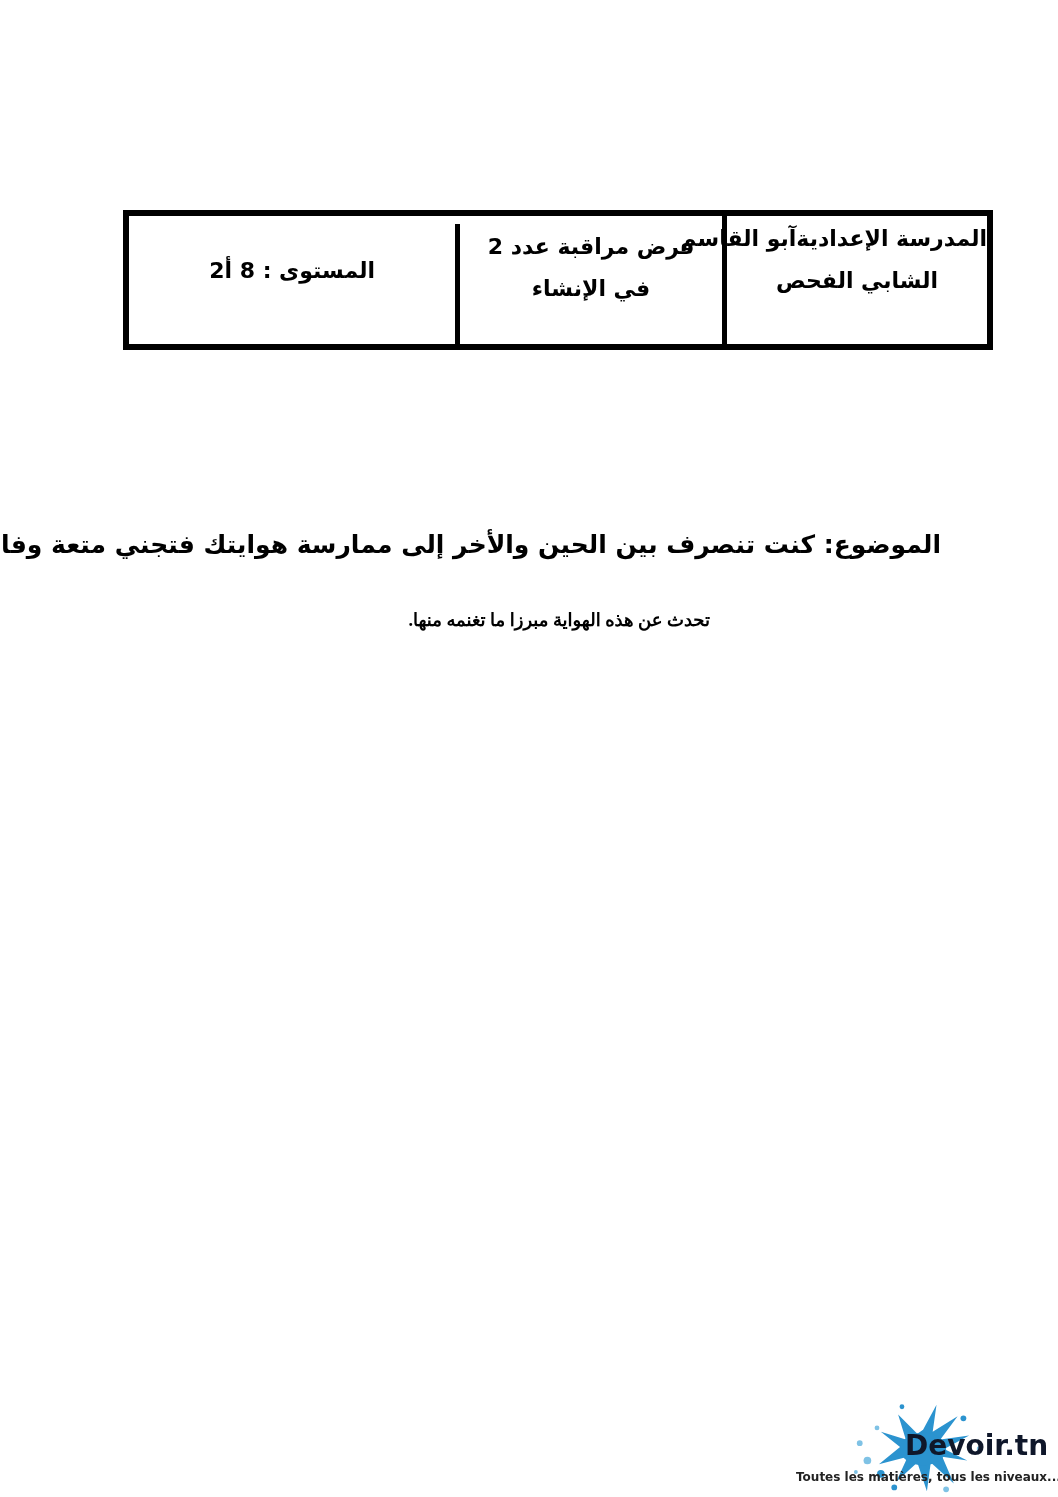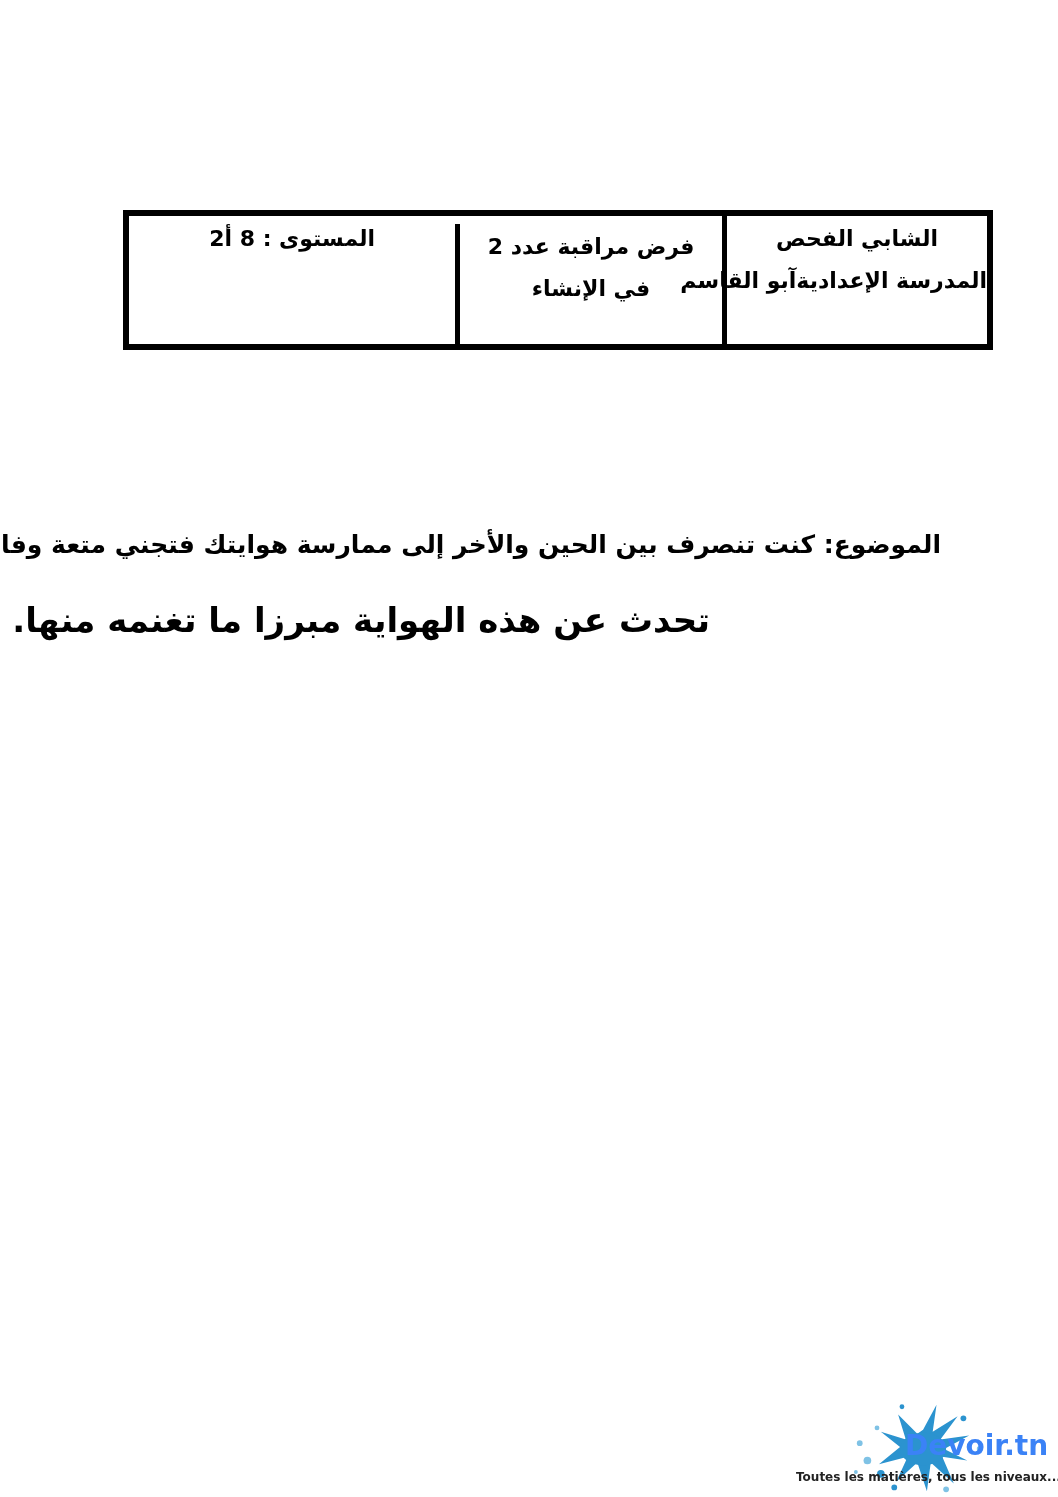--- a/index.html
+++ b/index.html
@@ -27,43 +27,44 @@
   .cell {
     direction: rtl;
     text-align: center;
     font-weight: bold;
     font-size: 22px;
     line-height: 42px;
     padding-top: 2px;
   }
   .cell-school { width: 265px; border-left: 5px solid #000; }
   .cell-exam   { width: 274px; border-left: 5px solid #000; margin-top: 8px; }
-  .cell-level  { width: 335px; }
+  .cell-level  { width: 335px; margin-top: 32px; }
   .cell .tline { white-space: nowrap; }
 
   
   .subject-line {
     position: absolute;
     top: 527px;
     right: 117px;
     direction: rtl;
     white-space: nowrap;
     font-weight: bold;
     font-size: 25px;
     line-height: 36px;
   }
   .instruction-line {
     position: absolute;
     top: 602px;
     right: 348px;
     direction: rtl;
     white-space: nowrap;
     font-weight: bold;
-    font-size: 34px;
+    font-size: 18px;
     line-height: 36px;
+    font-family: Liberation Serif, serif;
   }
 
   
   .logo {
     position: absolute;
     left: 790px;
     top: 1393px;
     width: 268px;
     height: 104px;
   }
@@ -74,40 +75,40 @@
     width: 160px;
     height: 96px;
   }
   .logo .brand {
     position: absolute;
     left: 115px;
     top: 36px;
     font-size: 28px;
     font-weight: bold;
     letter-spacing: 0px;
-    color: #3b82f6;
+    color: #0f172a;
     white-space: nowrap;
   }
   .logo .tagline {
     position: absolute;
     left: 6px;
     top: 77px;
     font-size: 12px;
     font-weight: bold;
     color: #222222;
     white-space: nowrap;
   }
 </style>
 </head>
 <body>
 
 <div class="header-table">
   <div class="cell cell-school">
+    <div class="tline">المدرسة الإعداديةآبو القاسم</div>
     <div class="tline">الشابي الفحص</div>
-    <div class="tline">المدرسة الإعداديةآبو القاسم</div>
   </div>
   <div class="cell cell-exam">
     <div class="tline">فرض مراقبة عدد 2</div>
     <div class="tline">في الإنشاء</div>
   </div>
   <div class="cell cell-level">
     <div class="tline">المستوى : 8 أ2</div>
   </div>
 </div>
 

